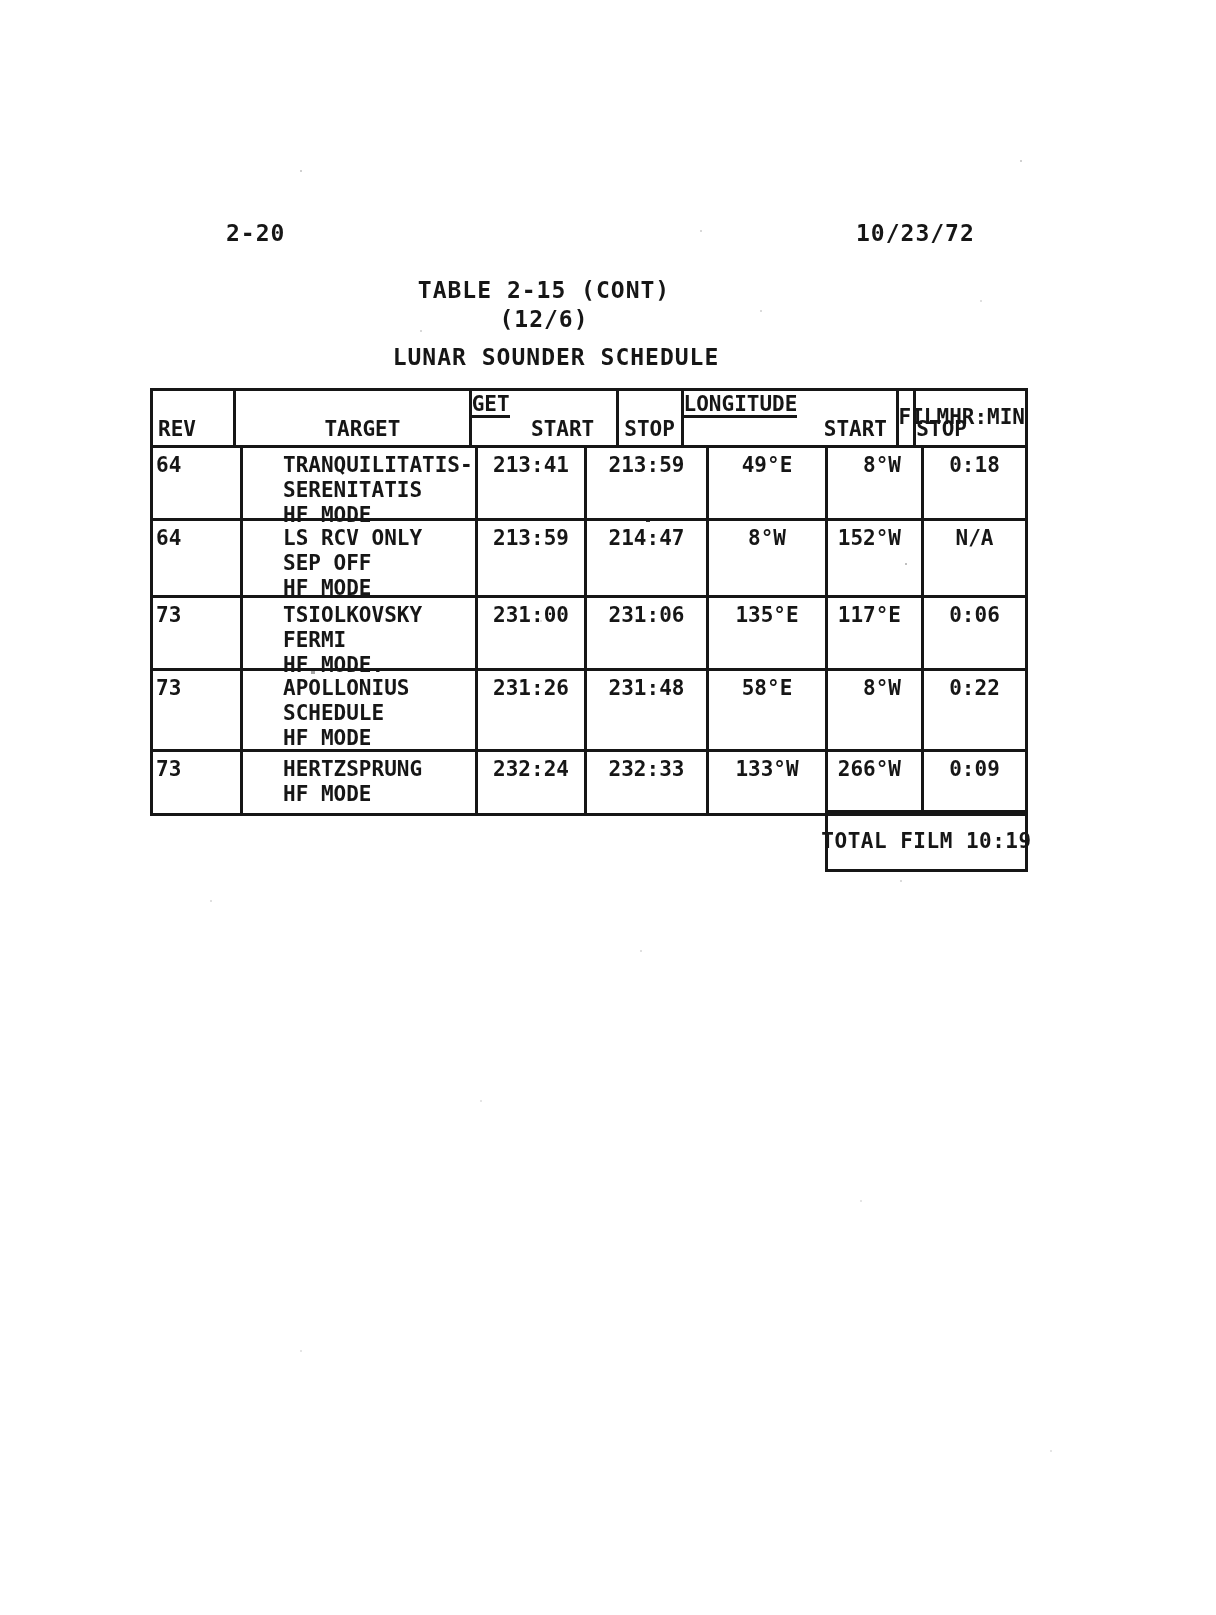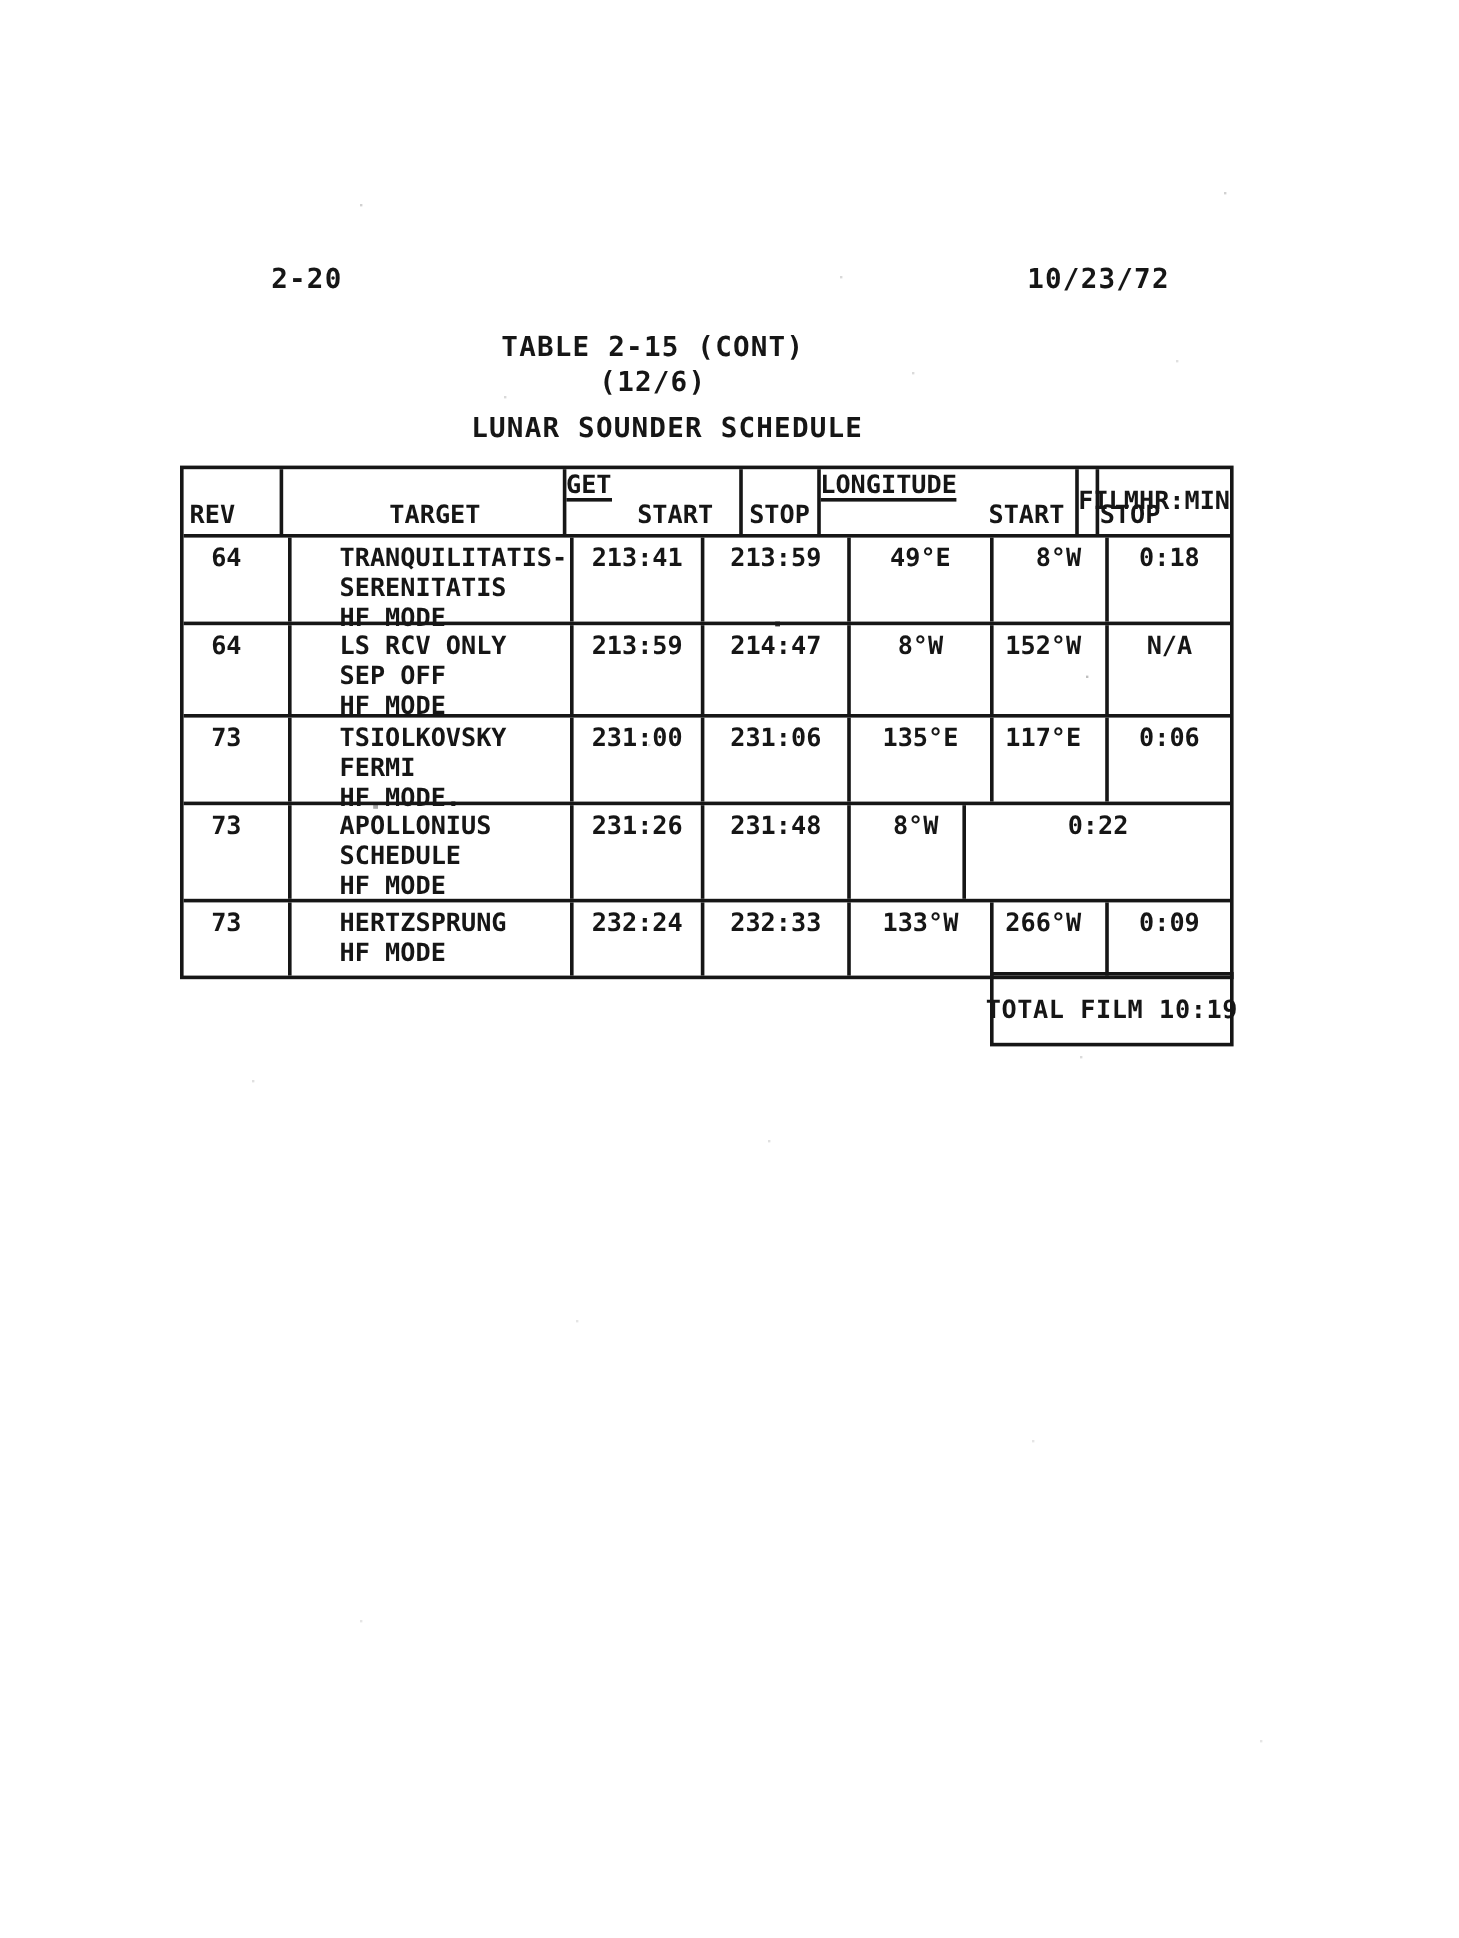--- a/index.html
+++ b/index.html
@@ -61,21 +61,21 @@
   .h-film {
     flex:1; display:flex; 
     align-items:center; justify-content:space-between;
     padding:2px 0 3px 0;
   }
   .row { display:flex; border-bottom:3px solid #161616; }
   .row:last-child { border-bottom:none; }
   .r1 { height:73px; } .r2 { height:77px; } .r3 { height:73px; }
   .r4 { height:81px; } .r5 { height:61px; }
   .c { padding-top:5px; }
-  .c-rev    { width:90px;  padding-left:23px; }
+  .c-rev    { width:90px;  padding-left:3px; }
   .c-target { width:235px; padding-left:40px; }
   .c-gstart { width:109px; text-align:center; }
   .c-gstop  { width:122px; text-align:center; }
   .c-lstart { width:119px; text-align:center; }
   .c-lstop  { width:96px;  text-align:right; padding-right:20px; }
   .c-film   { flex:1;      text-align:center; }
 
   .total-box {
     position:absolute; left:825px; top:810px; width:203px; height:62px;
     border:3px solid #161616;
@@ -189,20 +189,21 @@
 
   <div class="row r4">
     <div class="c c-rev cell-r">73</div>
     <div class="c c-target cell-r">
       <div>APOLLONIUS</div>
       <div>SCHEDULE</div>
       <div>HF MODE</div>
     </div>
     <div class="c c-gstart cell-r">231:26</div>
     <div class="c c-gstop cell-r">231:48</div>
+    <div class="c c-lstart cell-r">58°E</div>
     <div class="c c-lstop cell-r">8°W</div>
     <div class="c c-film">0:22</div>
   </div>
 
   <div class="row r5">
     <div class="c c-rev cell-r">73</div>
     <div class="c c-target cell-r">
       <div>HERTZSPRUNG</div>
       <div>HF MODE</div>
     </div>

